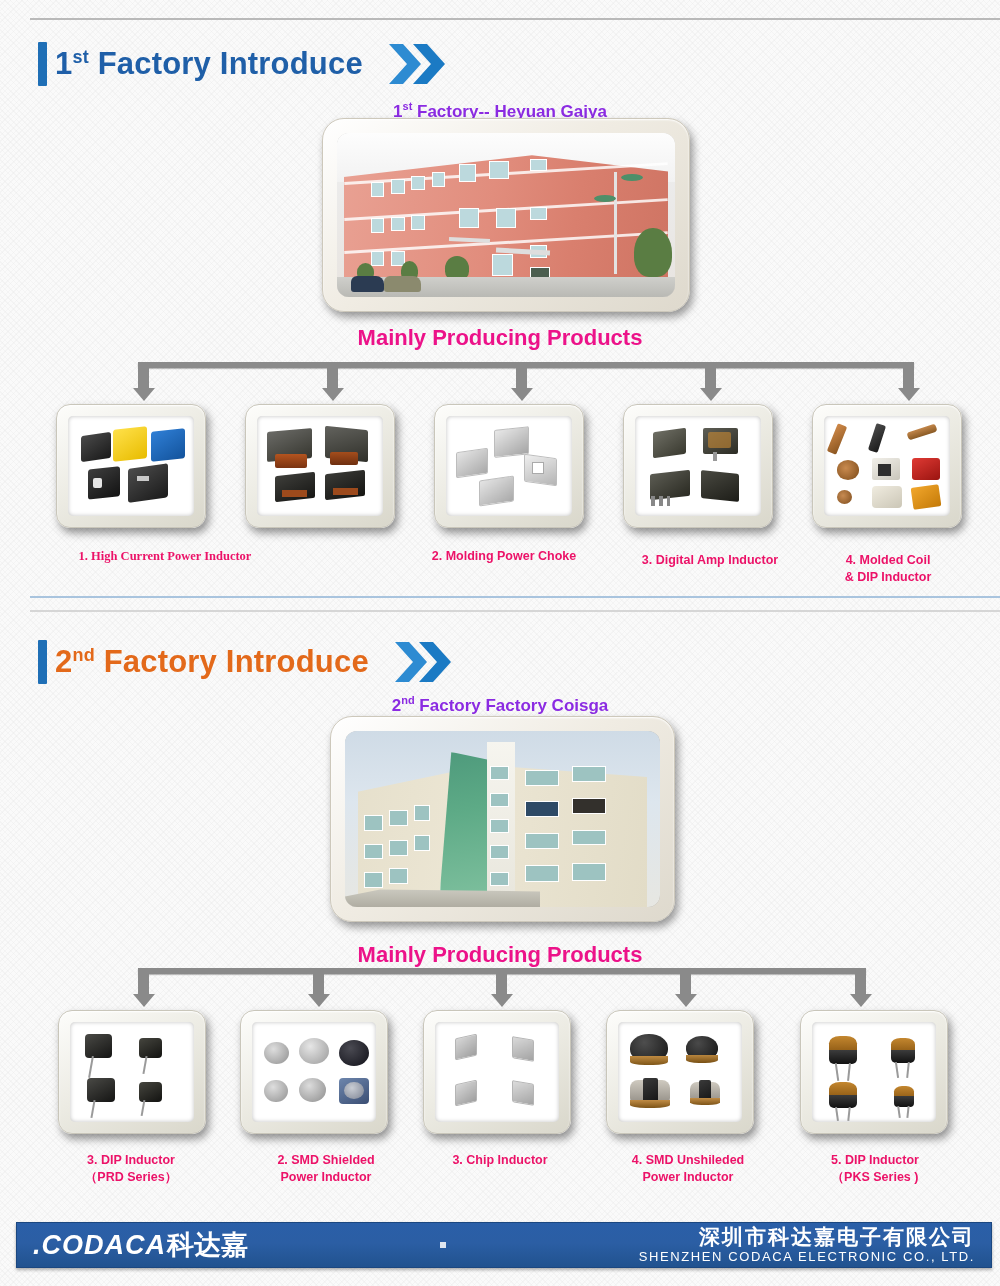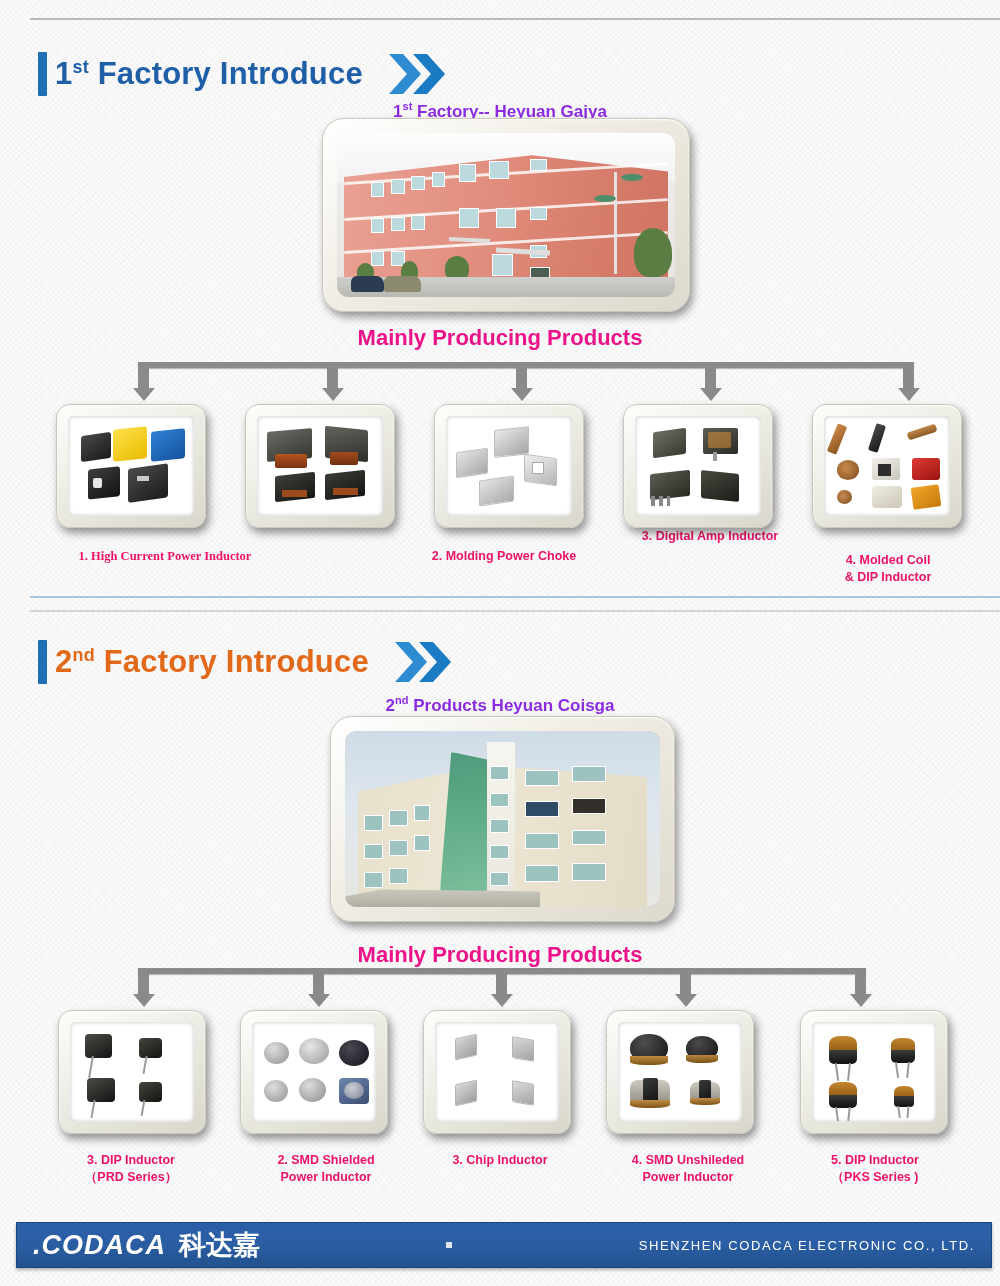--- a/index.html
+++ b/index.html
@@ -157,34 +157,34 @@
     border: 1px solid #1b4780;
     display: flex; align-items: center; justify-content: space-between;
     padding: 0 16px;
     box-shadow: 0 2px 3px rgba(0,0,0,.3);
   }
   .logo {
     color: #fff; font-size: 27px; font-weight: bold;
     font-style: italic; letter-spacing: 1px;
     display: flex; align-items: center;
   }
-  .logo-cn { font-style: normal; letter-spacing: 0; margin-left: 13px; }
+  .logo-cn { font-style: normal; letter-spacing: 0; margin-left: 1px; }
   .f-right { text-align: right; color: #fff; }
   .f-cn { font-size: 21px; font-weight: bold; letter-spacing: 2px; line-height: 23px; }
   .f-en { font-size: 13px; letter-spacing: 1.6px; line-height: 17px; }
   .f-dot { width: 6px; height: 6px; background: #dfe6ef; }
 </style>
 </head>
 <body>
 
 <div class="page">
 
   <div class="rule-top"></div>
 
-  <div class="sec-head" style="left:38px; top:52px;">
+  <div class="sec-head" style="left:38px; top:42px;">
     <div class="head-bar"></div>
     <div class="head-title t-blue">
       <span>1</span><sup>st</sup><span> Factory Introduce</span>
     </div>
     <div class="chevrons">
       <svg width="58" height="44" viewBox="0 0 58 44">
         <polygon points="2,2 16,2 34,22 16,42 2,42 20,22" fill="#2D8BD2"></polygon>
         <polygon points="26,2 40,2 58,22 40,42 26,42 44,22" fill="#1B7AC4"></polygon>
       </svg>
     </div>
@@ -285,21 +285,21 @@
 
   <div class="prod-card" style="left:434px; top:404px; width:150px; height:124px;">
     <div class="prod-inner">
       <div class="part" style="left:8%; top:34%; width:25%; height:26%; background:linear-gradient(150deg,#e4e4e4,#a9a9a9); border-radius:2px; transform:skewY(-8deg); border:1px solid #bdbdbd;"></div>
       <div class="part" style="left:38%; top:12%; width:28%; height:28%; background:linear-gradient(150deg,#e8e8e8,#a5a5a5); border-radius:2px; transform:skewY(-6deg); border:1px solid #bdbdbd;"></div>
       <div class="part" style="left:62%; top:40%; width:26%; height:28%; background:linear-gradient(150deg,#efefef,#b4b4b4); border-radius:2px; transform:skewY(8deg); border:1px solid #bdbdbd;"></div>
       <div class="part" style="left:26%; top:62%; width:28%; height:26%; background:linear-gradient(150deg,#e4e4e4,#a9a9a9); border-radius:2px; transform:skewY(-8deg); border:1px solid #bdbdbd;"></div>
       <div class="part" style="left:68%; top:46%; width:10%; height:12%; background:#fff; border:1px solid #aaa;"></div>
     </div>
   </div>
-  <div class="lbl" style="left:610px; top:528px; width:200px;">
+  <div class="lbl" style="left:610px; top:552px; width:200px;">
     <div>3. Digital Amp Inductor</div>
   </div>
 
   <div class="prod-card" style="left:623px; top:404px; width:150px; height:124px;">
     <div class="prod-inner">
       <div class="part" style="left:14%; top:14%; width:26%; height:26%; background:linear-gradient(150deg,#6e6e64,#39392f); border-radius:2px; transform:skewY(-8deg);"></div>
       <div class="part" style="left:54%; top:12%; width:28%; height:26%; background:linear-gradient(150deg,#5e5e55,#2c2c24); border-radius:2px;"></div>
       <div class="part" style="left:58%; top:16%; width:18%; height:16%; background:#c98a33; opacity:.6; border-radius:2px;"></div>
       <div class="part" style="left:12%; top:56%; width:32%; height:26%; background:linear-gradient(150deg,#5c5c53,#2a2a22); border-radius:2px; transform:skewY(-6deg);"></div>
       <div class="part" style="left:52%; top:56%; width:30%; height:28%; background:linear-gradient(150deg,#4a4a42,#1c1c17); border-radius:2px; transform:skewY(6deg);"></div>
@@ -339,21 +339,21 @@
     </div>
     <div class="chevrons">
       <svg width="58" height="44" viewBox="0 0 58 44">
         <polygon points="2,2 16,2 34,22 16,42 2,42 20,22" fill="#2D8BD2"></polygon>
         <polygon points="26,2 40,2 58,22 40,42 26,42 44,22" fill="#1B7AC4"></polygon>
       </svg>
     </div>
   </div>
 
   <div class="subtitle" style="top:694px;">
-    <span>2</span><sup>nd</sup><span> Products Heyuan Coisga</span>
+    <span>2</span><sup>nd</sup><span> Factory Factory Coisga</span>
   </div>
 
   <div class="photo-frame" style="left:330px; top:716px; width:345px; height:206px;">
     <div class="photo-inner">
       <div class="bldg2">
         <div class="b2-body"></div>
         <div class="b2-glass"></div>
         <div class="b2-white"></div>
         <div class="b2-win" style="left:6%; top:48%; width:6%; height:9%;"></div>
         <div class="b2-win" style="left:14%; top:45%; width:6%; height:9%;"></div>
@@ -487,17 +487,18 @@
   </div>
 
   <div class="footer">
     <div class="logo">
       <span>.</span>
         <span>CODACA</span>
         <span class="logo-cn">科达嘉</span>
     </div>
     <div class="f-dot"></div>
     <div class="f-right">
+      <div class="f-cn">深圳市科达嘉电子有限公司</div>
       <div class="f-en">SHENZHEN CODACA ELECTRONIC CO., LTD.</div>
     </div>
   </div>
 
 </div>
 
 </body></html>

